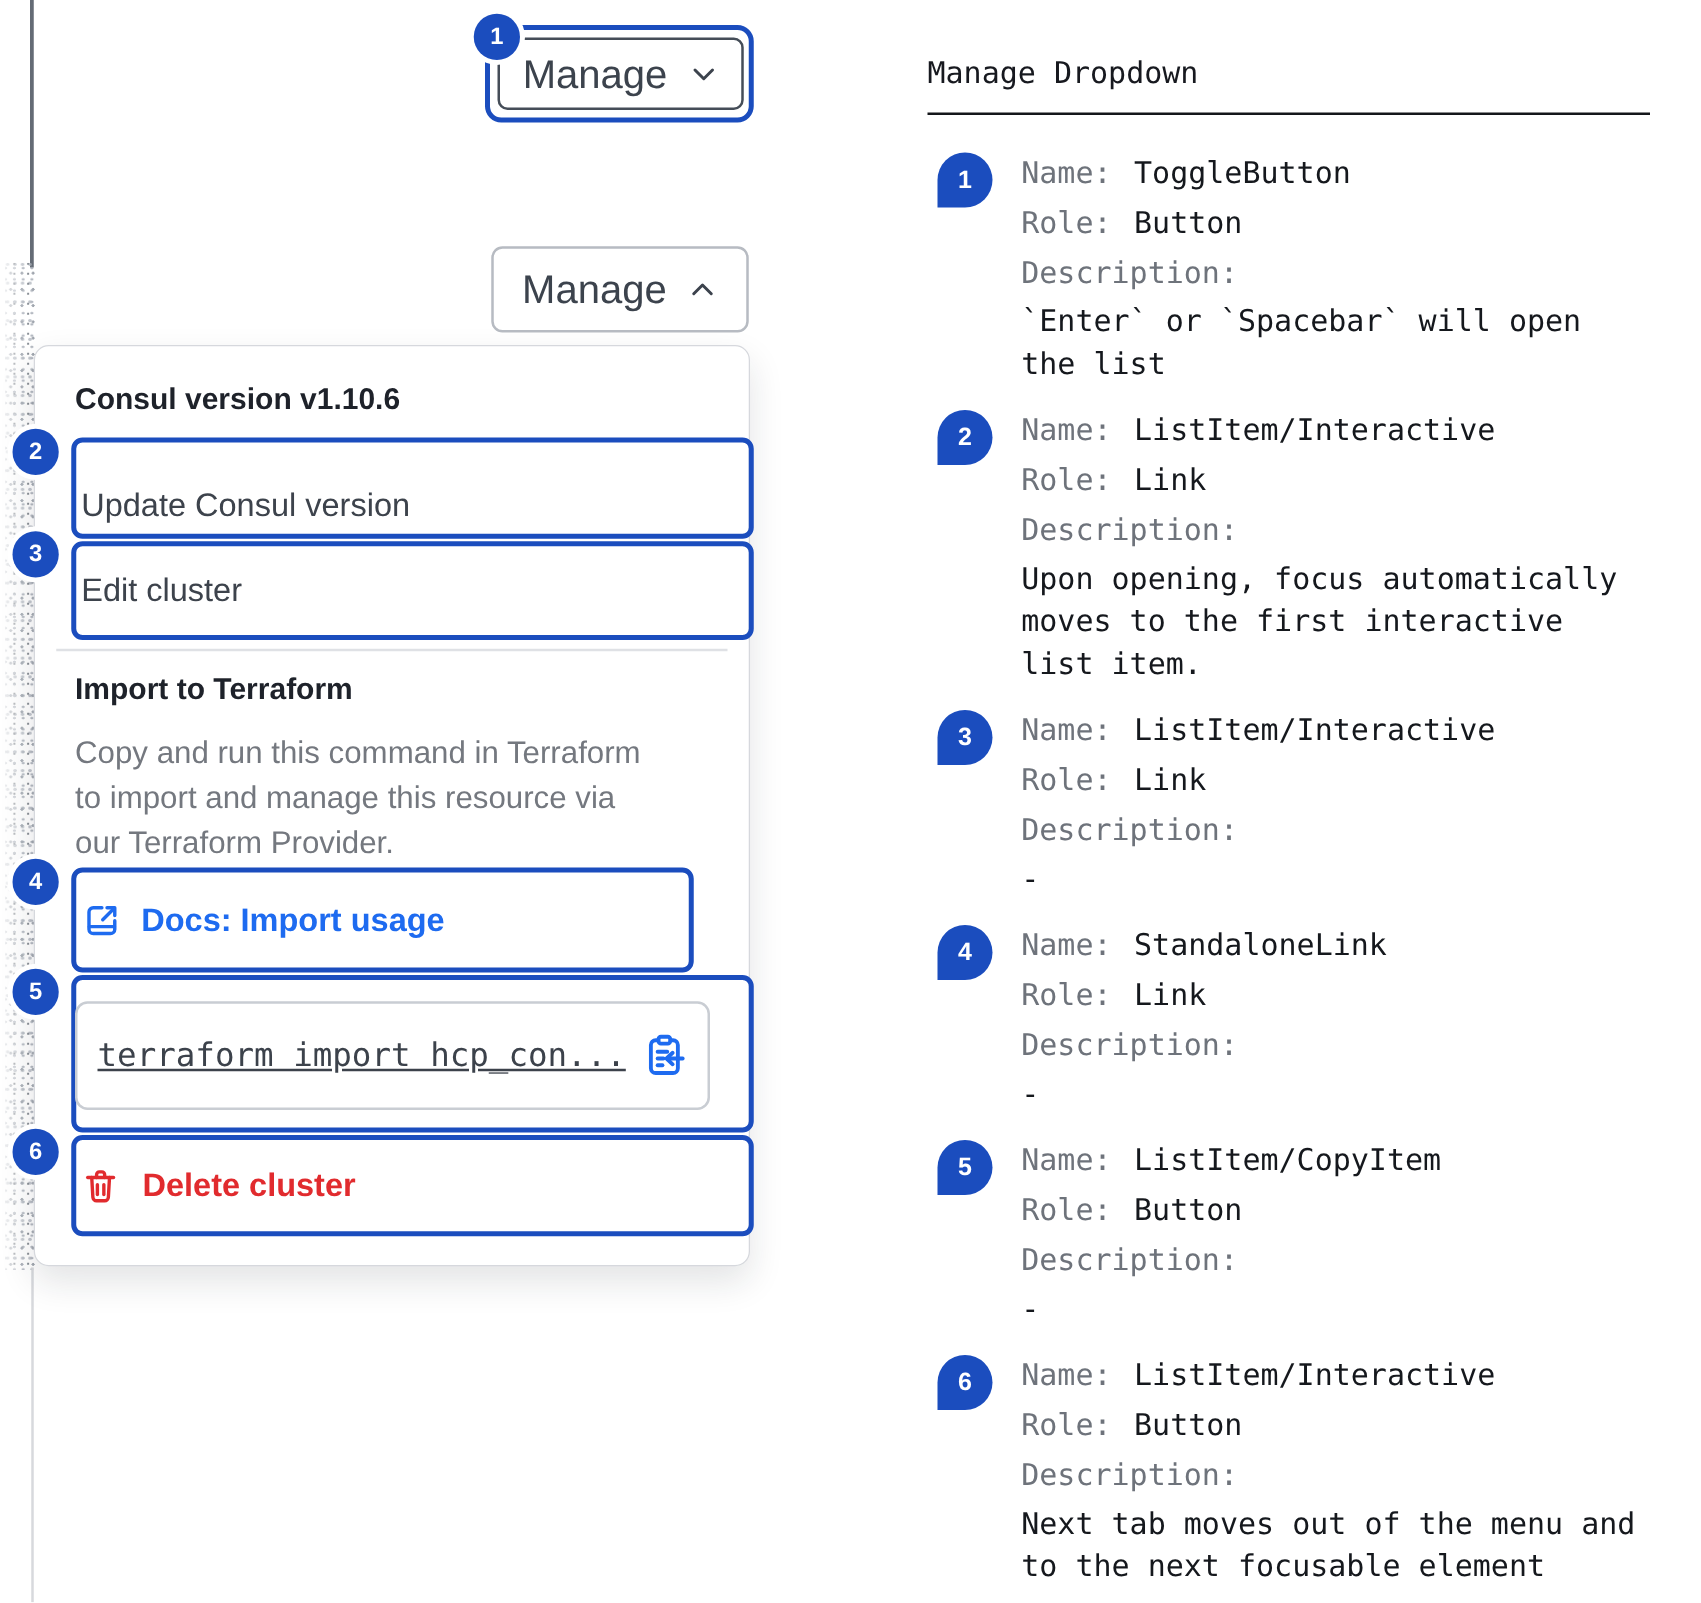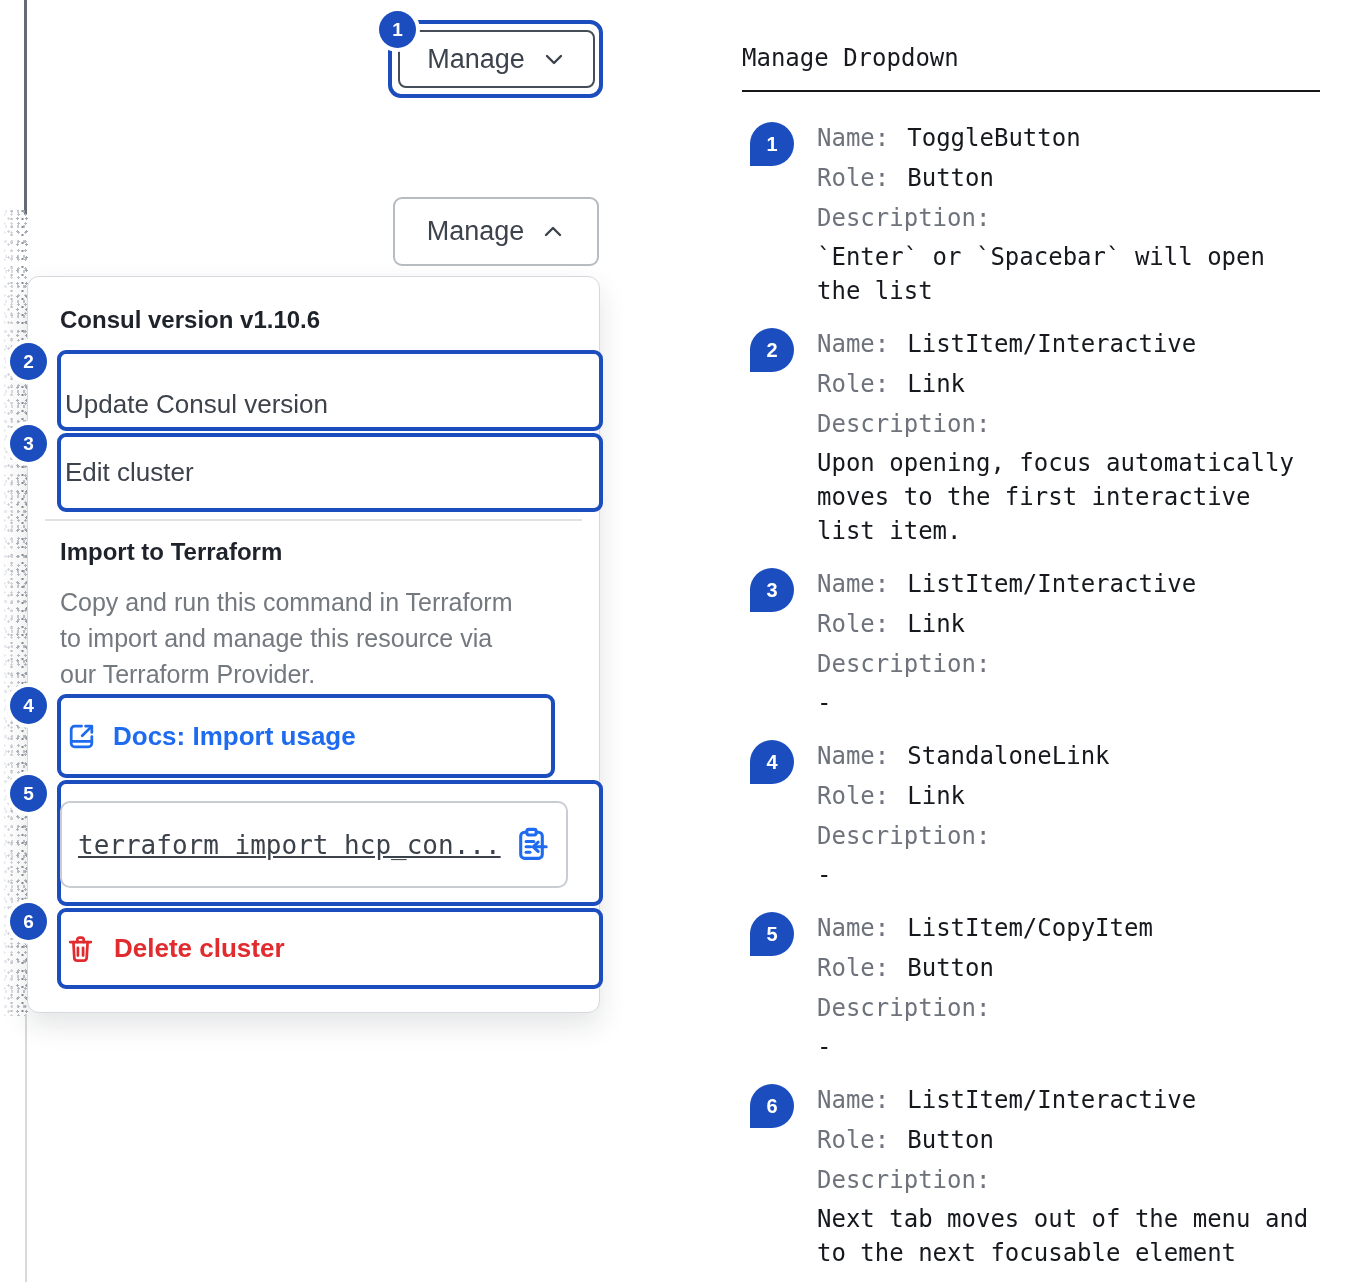--- a/index.html
+++ b/index.html
@@ -25,21 +25,21 @@
             mask-image:linear-gradient(to right,rgba(0,0,0,.25),#000 70%);}
   .edge-line-bottom{position:absolute;left:25px;top:1014px;width:2px;height:268px;background:#d7d9dd;z-index:0;}
 
   
   .ann-outline{position:absolute;border:4px solid var(--annotation-blue);border-radius:9px;z-index:3;display:flex;align-items:center;}
   .badge-circle{position:absolute;width:37px;height:37px;border-radius:50%;background:var(--annotation-blue);
     box-shadow:0 0 0 4px #fff;color:#fff;font-weight:700;font-size:19px;display:flex;align-items:center;justify-content:center;z-index:6;}
 
   
   .manage-btn{position:absolute;background:#fff;display:flex;align-items:center;justify-content:center;gap:17px;
-    font-family:"Liberation Sans",sans-serif;font-size:27px;font-weight:500;color:#3c434d;cursor:pointer;z-index:4;}
+    font-family:"Liberation Sans",sans-serif;font-size:32px;font-weight:500;color:#3c434d;cursor:pointer;z-index:4;}
   .manage-btn.collapsed{left:398px;top:30px;width:197px;height:58px;border:2px solid #454d58;border-radius:8px;}
   .manage-btn.expanded{left:393px;top:197px;width:206px;height:69px;border:2px solid #b7bbc2;border-radius:9px;}
 
   
   .panel{position:absolute;left:27px;top:276px;width:573px;height:737px;background:#fff;border:1px solid #d6d8dd;
     border-radius:12px;box-shadow:0 12px 28px rgba(25,30,40,.12);z-index:1;}
   .version-header{position:absolute;left:60px;top:306px;font-size:24px;font-weight:700;color:#1e222a;z-index:2;}
   .menu-item{width:100%;height:100%;display:flex;align-items:center;padding-left:4px;
     font-size:26px;color:#3d434c;cursor:pointer;margin-top:27px;}
   .panel-divider{position:absolute;left:45px;top:519px;width:537px;height:2px;background:#dfe1e5;z-index:2;}

